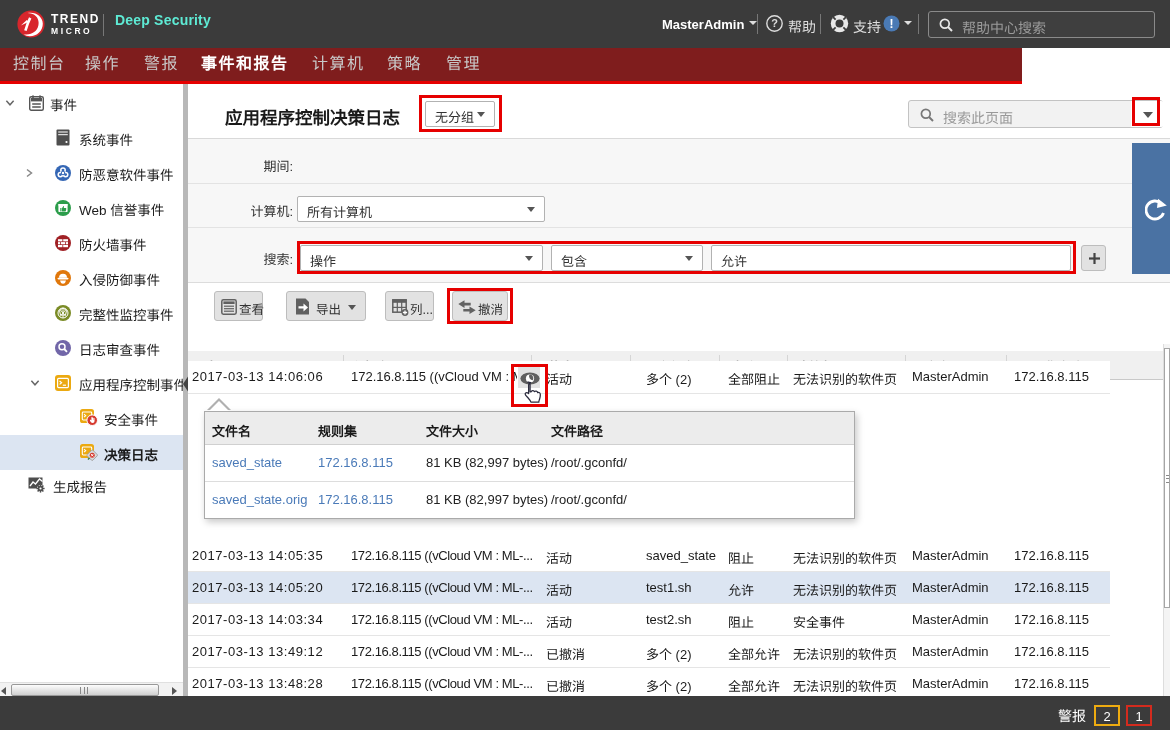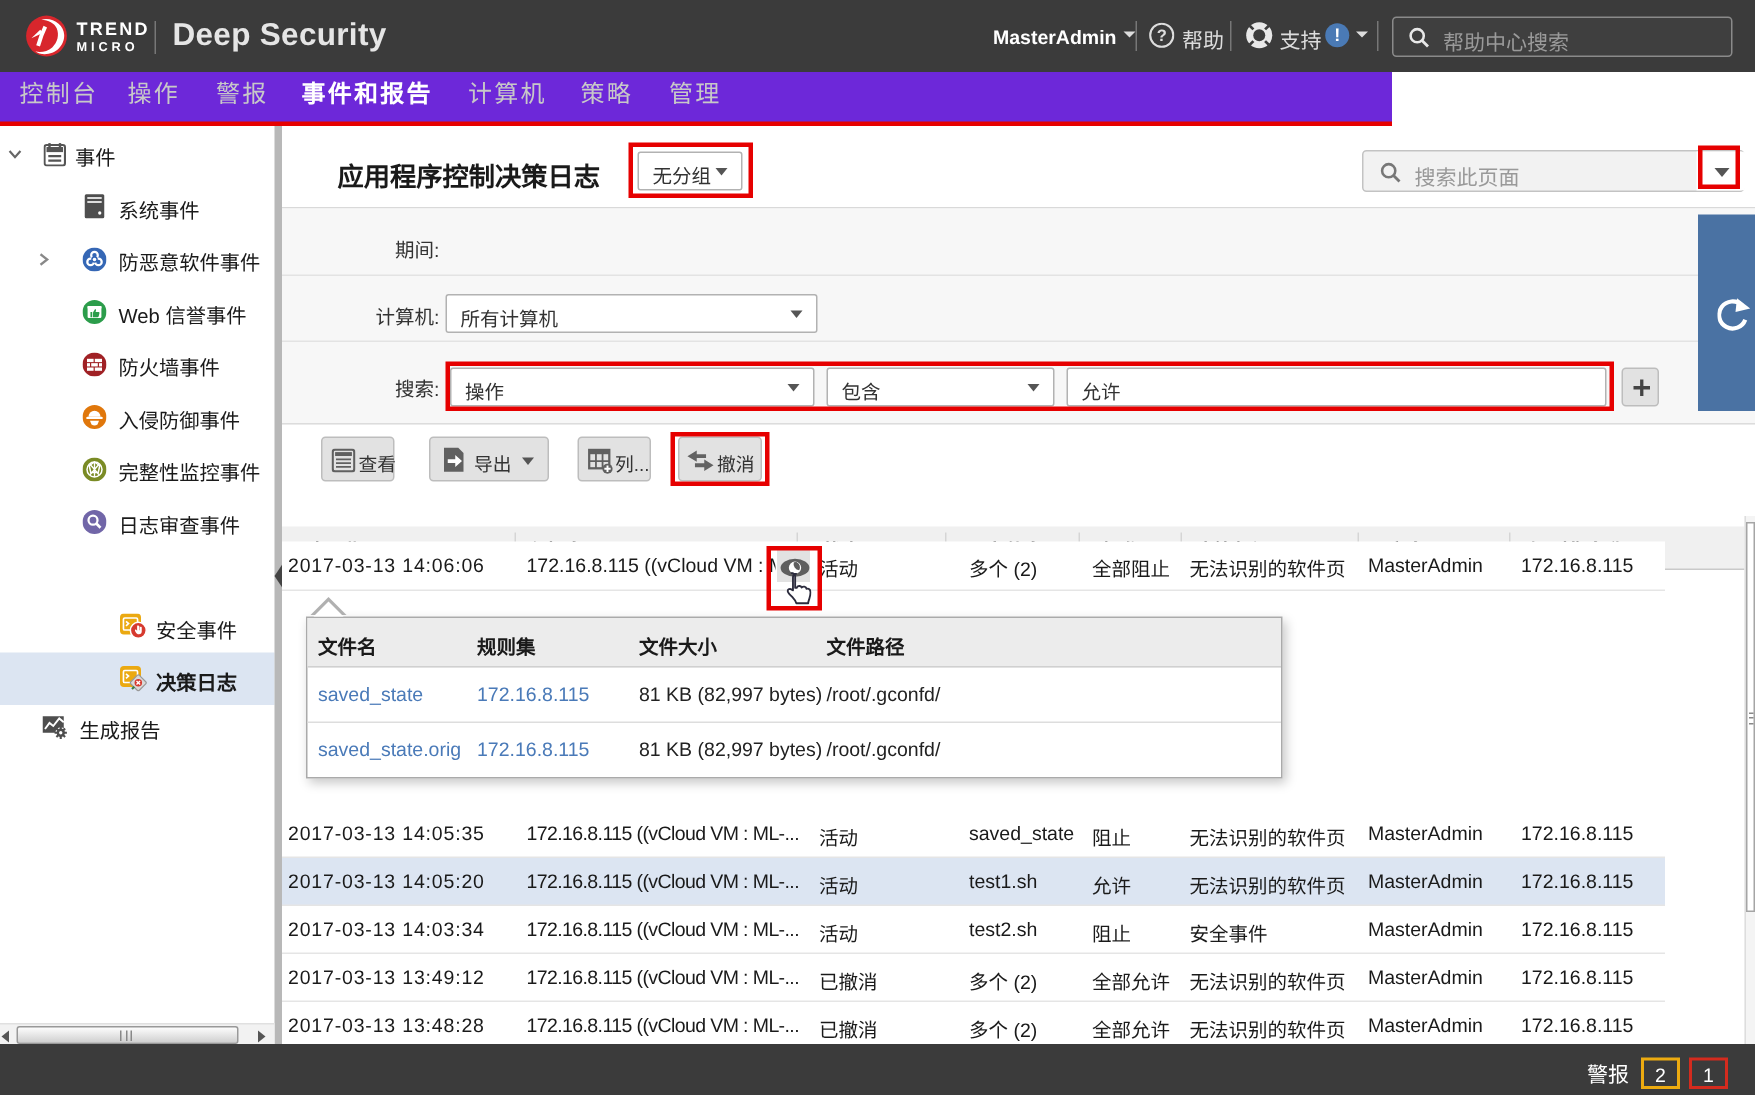--- a/index.html
+++ b/index.html
@@ -2,24 +2,24 @@
 <html lang="zh-CN"><head>
 <meta charset="utf-8">
 <title>Deep Security</title>
 <style>
 * { margin:0; padding:0; box-sizing:border-box; }
 html,body { width:1170px; height:730px; overflow:hidden; }
 body { font-family:"Liberation Sans",sans-serif; font-size:13px; color:#222; background:#fff; position:relative; }
 .abs { position:absolute; }
 
 #topbar { position:absolute; left:0; top:0; width:1170px; height:48px; background:#3b3b3b;text-decoration:underline; }
-#navbar { position:absolute; left:0; top:48px; width:928px; height:36px; background:#6d28d9; border-bottom:3px solid #e60000; }
+#navbar { position:absolute; left:0; top:48px; width:1022px; height:36px; background:#7f1d1d; border-bottom:3px solid #e60000; }
 .navtab { position:absolute; top:0; height:33px; line-height:31px; color:#c8c8c8; font-size:16px; letter-spacing:1.5px; }
 .navtab.active { color:#fff; font-weight:bold; }
-#logotxt { position:absolute; left:115px; top:12px; color:#e5e5e5; font-size:21px; font-weight:bold; letter-spacing:0.2px; }
+#logotxt { position:absolute; left:115px; top:12px; color:#5eead4; font-size:14px; font-weight:bold; letter-spacing:0.2px; }
 .tsep { position:absolute; width:1px; background:#777; }
 
 .tri-dn { display:inline-block; width:0; height:0; border-left:4px solid transparent; border-right:4px solid transparent; border-top:5px solid #555; }
 .tri-dn-w { display:inline-block; width:0; height:0; border-left:4px solid transparent; border-right:4px solid transparent; border-top:4px solid #ddd; }
 
 #sidebar { position:absolute; left:0; top:84px; width:170px; height:612px; background:#fff; }
 .trow { position:absolute; left:0; width:183px; height:35px; }
 .trow .lbl { position:absolute; top:9px; font-size:13.5px; color:#1a1a1a; white-space:nowrap; }
 .chev { position:absolute; width:10px; height:10px; }
 #splitter { position:absolute; left:183px; top:84px; width:5px; height:612px; background:#b8b8b8; }
@@ -219,20 +219,32 @@
 
   <div class="trow" style="top:246px">
     <svg class="abs" style="left:55px;top:10px" width="16" height="16" viewBox="0 0 16 16">
       <circle cx="8" cy="8" r="8" fill="#7166a8"></circle>
       <circle cx="7" cy="6.8" r="3" fill="none" stroke="#fff" stroke-width="1.5"></circle>
       <line x1="9.2" y1="9" x2="12" y2="11.8" stroke="#fff" stroke-width="1.8"></line>
     </svg>
     <div class="lbl" style="left:79px">日志审查事件</div>
   </div>
 
+  <div class="trow" style="top:281px">
+    <svg class="chev" style="left:30px;top:13px" width="11" height="11" viewBox="0 0 11 11">
+        <path d="M1.5 3 L5.5 7.5 L9.5 3" fill="none" stroke="#666" stroke-width="1.6"></path>
+      </svg>
+    <svg class="abs" style="left:55px;top:10px" width="16" height="16" viewBox="0 0 16 16">
+      <rect x="0" y="0" width="16" height="16" rx="3" fill="#eba911"></rect>
+      <rect x="2.6" y="3.4" width="10.8" height="9.2" rx="1" fill="none" stroke="#fff" stroke-width="1.2"></rect>
+      <path d="M4.6 6 l2 1.7 l-2 1.7" fill="none" stroke="#fff" stroke-width="1.2"></path>
+      <line x1="7.8" y1="10.2" x2="11" y2="10.2" stroke="#fff" stroke-width="1.2"></line>
+    </svg>
+    <div class="lbl" style="left:79px">应用程序控制事件</div>
+  </div>
 
   <div class="trow" style="top:316px">
     <svg class="abs" style="left:80px;top:9px" width="18" height="17" viewBox="0 0 18 17">
       <rect x="0" y="0" width="14" height="14" rx="2.6" fill="#eba911"></rect>
       <rect x="2.3" y="3" width="9.4" height="8" rx="0.9" fill="none" stroke="#fff" stroke-width="1.1"></rect>
       <path d="M4 5.2 l1.7 1.5 l-1.7 1.5" fill="none" stroke="#fff" stroke-width="1.1"></path>
       <circle cx="12.2" cy="11.2" r="5.3" fill="#d63a2f" stroke="#fff" stroke-width="1"></circle>
       <path d="M10 9 l4.4 4.4 M14.4 9 l-4.4 4.4" stroke="#fff" stroke-width="0"></path>
       <path d="M12.2 8.2 c0.5 0 0.8 0.4 0.8 0.9 v2 h0.3 v-1.6 c0 -0.9 1.2 -0.9 1.2 0 v2.4 c0 1.2 -0.6 2 -1.9 2 c-1 0 -1.5 -0.4 -2 -1.2 c-0.4 -0.6 -0.8 -1.4 -0.6 -1.7 c0.2 -0.4 0.8 -0.3 1.1 0.1 l0.3 0.4 v-2.8 c0 -0.5 0.3 -0.9 0.8 -0.9 z" fill="#fff"></path>
     </svg>

